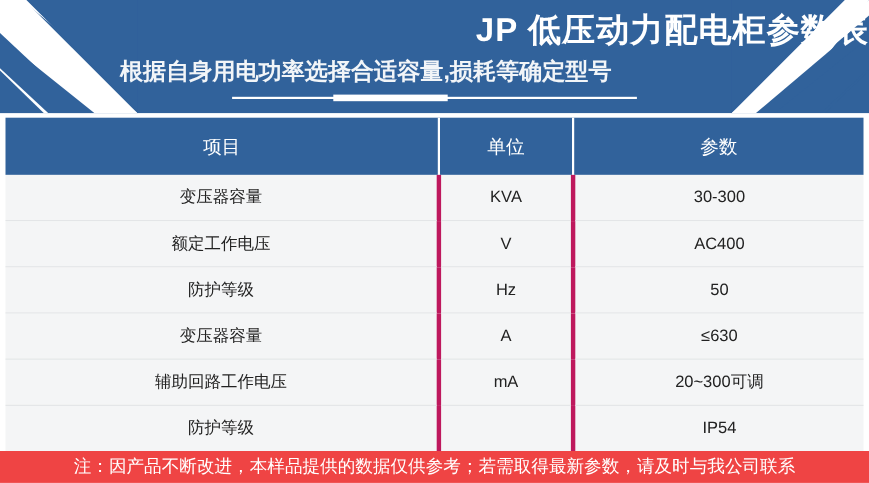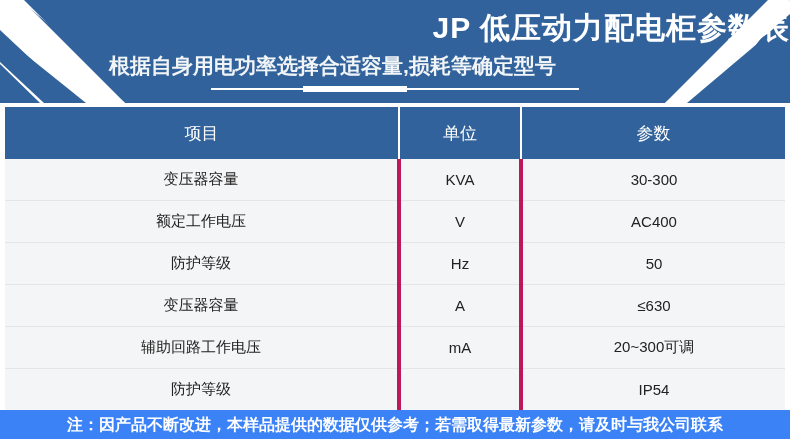--- a/index.html
+++ b/index.html
@@ -136,24 +136,24 @@
   table.spec tbody td:last-child { border-right: none; }
   table.spec tbody tr:last-child td { border-bottom: none; }
 
   
   .footer-note {
     position: absolute;
     left: 0;
     bottom: 0;
     width: 790px;
     height: 29px;
-    background: #3b82f6;
+    background: #ef4444;
     color: #ffffff;
     font-size: 16px;
-    font-weight: bold;
+    font-weight: normal;
     line-height: 29px;
     text-align: center;
     white-space: nowrap;
     overflow: hidden;
   }
 </style>
 </head>
 <body>
 
 <div id="page">

